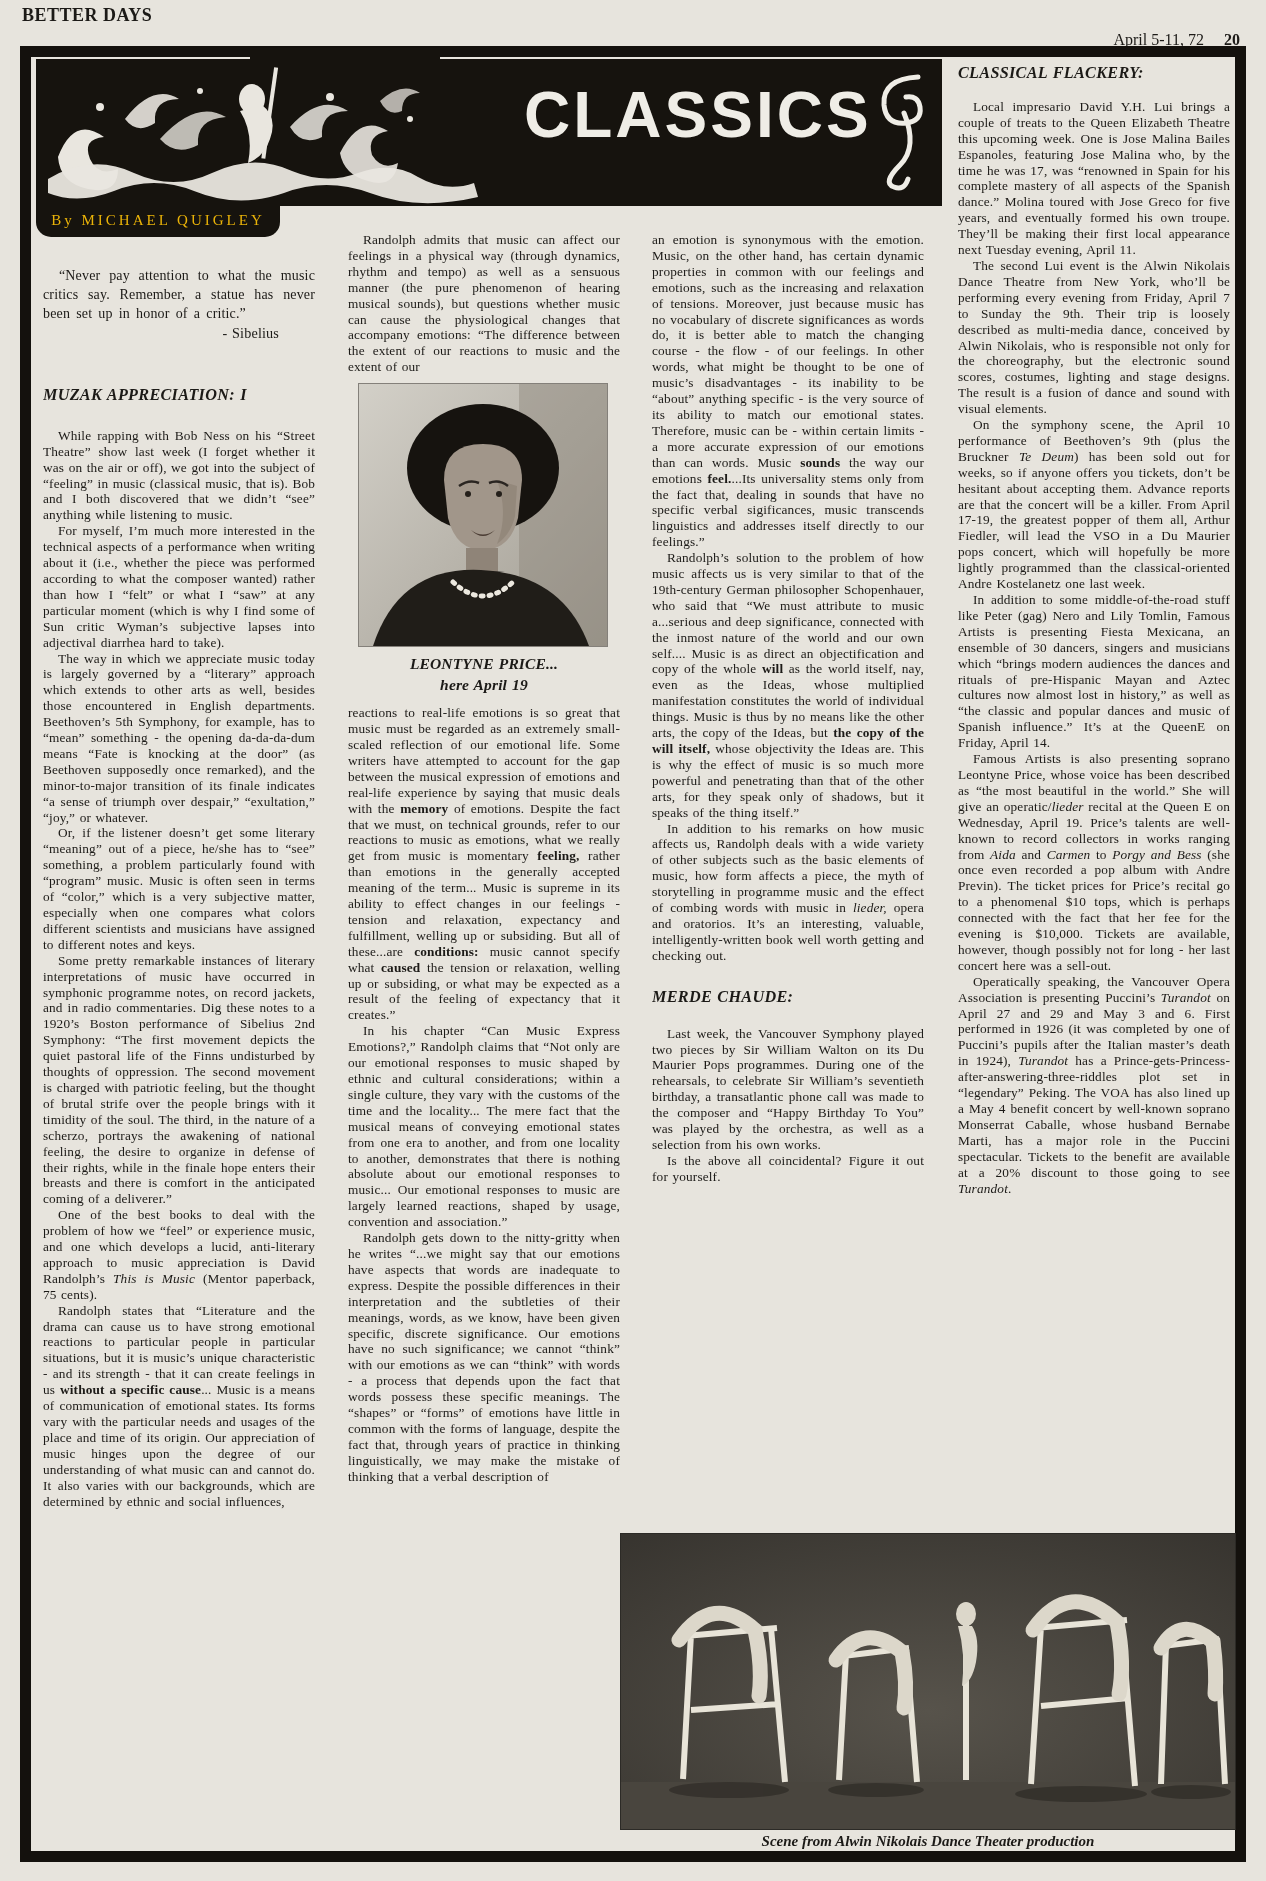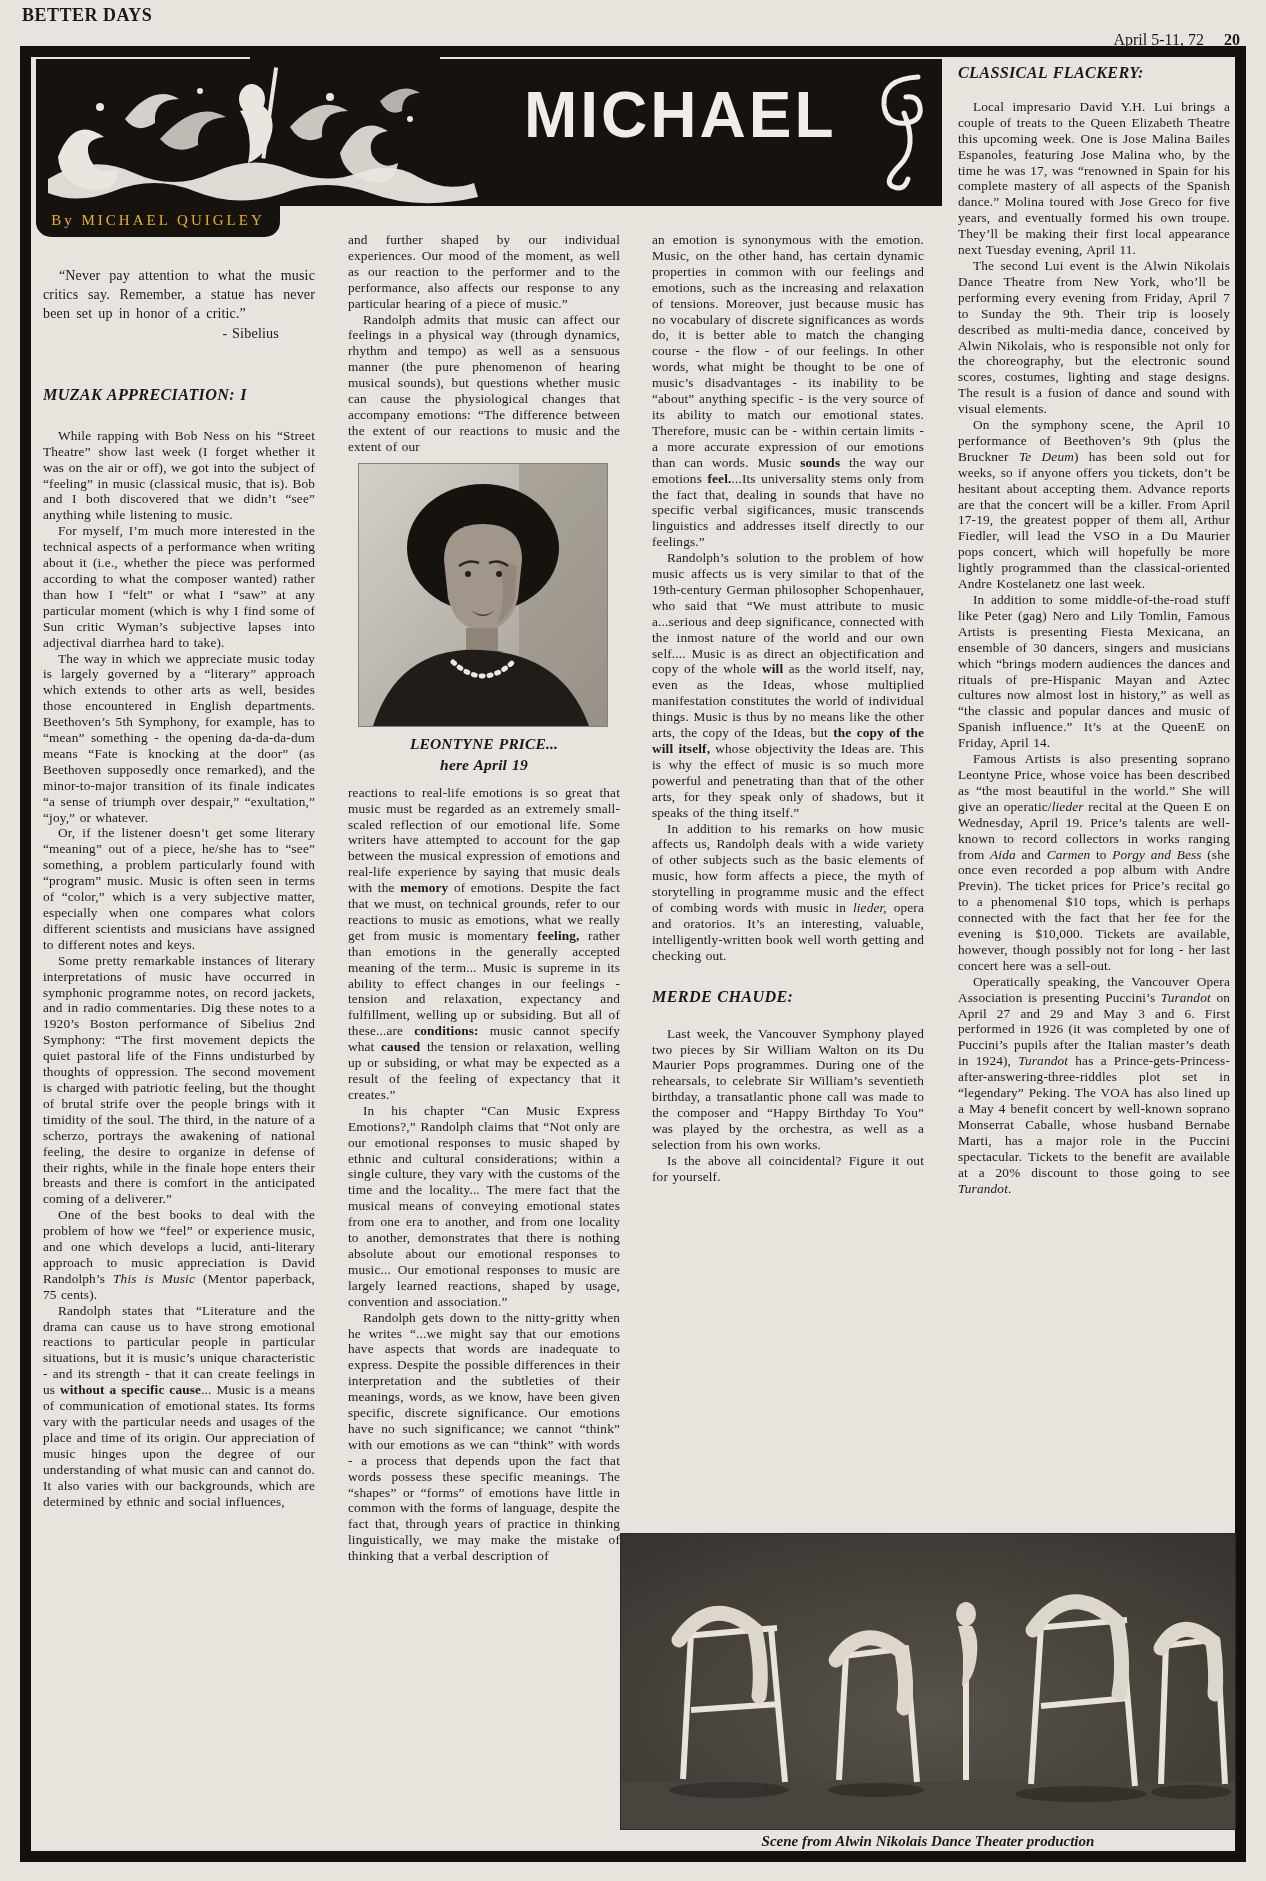--- a/index.html
+++ b/index.html
@@ -70,21 +70,21 @@
         <path d="M250 66 q30 -34 58 -16 q-28 0 -26 26 q-20 10 -32 -10z" opacity=".85"></path>
         <path d="M300 92 q20 -40 48 -22 q-22 4 -16 24 q10 16 26 8 q-4 26 -30 18 q-24 -6 -28 -28z" opacity=".9"></path>
         <path d="M8 118 q44 -26 86 -6 q40 18 78 0 q42 -20 80 -2 q34 14 66 2 q34 -12 60 4 q28 16 56 6 l4 14 q-60 14 -108 -4 q-44 -16 -86 0 q-46 16 -90 -2 q-40 -16 -80 0 q-36 14 -66 2z" opacity=".95"></path>
         <circle cx="60" cy="46" r="4"></circle>
           <circle cx="160" cy="30" r="3"></circle>
           <circle cx="290" cy="36" r="4"></circle>
           <circle cx="370" cy="58" r="3"></circle>
         <path d="M340 40 q22 -20 40 -8 q-18 0 -18 18 q-14 6 -22 -10z" opacity=".75"></path>
       </g>
     </svg>
-    <div class="classics">MICHAEL</div>
+    <div class="classics">CLASSICS</div>
     <svg class="flourish" width="72" height="128" viewBox="0 0 72 128">
       <g stroke="#efede6" stroke-width="5" fill="none" stroke-linecap="round">
         <path d="M56 10 q-36 2 -34 28 q2 20 22 18 q16 -2 14 -16 q-2 -12 -14 -10"></path>
         <path d="M42 46 q14 34 -4 52 q-18 18 -6 22 q10 4 14 -8"></path>
       </g>
     </svg>
   </div>
   <div class="byline">By MICHAEL QUIGLEY</div>
 
   <div class="col col1">
@@ -96,21 +96,20 @@
         <p class="para">For myself, I’m much more interested in the technical aspects of a performance when writing about it (i.e., whether the piece was performed according to what the composer wanted) rather than how I “felt” or what I “saw” at any particular moment (which is why I find some of Sun critic Wyman’s subjective lapses into adjectival diarrhea hard to take).</p>
         <p class="para">The way in which we appreciate music today is largely governed by a “literary” approach which extends to other arts as well, besides those encountered in English departments. Beethoven’s 5th Symphony, for example, has to “mean” something - the opening da-da-da-dum means “Fate is knocking at the door” (as Beethoven supposedly once remarked), and the minor-to-major transition of its finale indicates “a sense of triumph over despair,” “exultation,” “joy,” or whatever.</p>
         <p class="para">Or, if the listener doesn’t get some literary “meaning” out of a piece, he/she has to “see” something, a problem particularly found with “program” music. Music is often seen in terms of “color,” which is a very subjective matter, especially when one compares what colors different scientists and musicians have assigned to different notes and keys.</p>
         <p class="para">Some pretty remarkable instances of literary interpretations of music have occurred in symphonic programme notes, on record jackets, and in radio commentaries. Dig these notes to a 1920’s Boston performance of Sibelius 2nd Symphony: “The first movement depicts the quiet pastoral life of the Finns undisturbed by thoughts of oppression. The second movement is charged with patriotic feeling, but the thought of brutal strife over the people brings with it timidity of the soul. The third, in the nature of a scherzo, portrays the awakening of national feeling, the desire to organize in defense of their rights, while in the finale hope enters their breasts and there is comfort in the anticipated coming of a deliverer.”</p>
         <p class="para">One of the best books to deal with the problem of how we “feel” or experience music, and one which develops a lucid, anti-literary approach to music appreciation is David Randolph’s <i>This is Music</i> (Mentor paperback, 75 cents).</p>
         <p class="para">Randolph states that “Literature and the drama can cause us to have strong emotional reactions to particular people in particular situations, but it is music’s unique characteristic - and its strength - that it can create feelings in us <b>without a specific cause</b>... Music is a means of communication of emotional states. Its forms vary with the particular needs and usages of the place and time of its origin. Our appreciation of music hinges upon the degree of our understanding of what music can and cannot do. It also varies with our backgrounds, which are determined by ethnic and social influences,</p>
       </div>
   </div>
 
   <div class="col col2">
-    <p class="para cont">and further shaped by our individual experiences. Our mood of the moment, as well as our reaction to the performer and to the performance, also affects our response to any particular hearing of a piece of music.”</p>
     <p class="para">Randolph admits that music can affect our feelings in a physical way (through dynamics, rhythm and tempo) as well as a sensuous manner (the pure phenomenon of hearing musical sounds), but questions whether music can cause the physiological changes that accompany emotions: “The difference between the extent of our reactions to music and the extent of our</p>
     <div class="photo price-photo">
       <svg width="248" height="262" viewBox="0 0 248 262">
         <defs>
           <linearGradient id="pg" x1="0" y1="0" x2="1" y2="1">
             <stop offset="0" stop-color="#d3d0c8"></stop>
               <stop offset="1" stop-color="#a19c92"></stop>
           </linearGradient>
         </defs>
         <rect width="248" height="262" fill="url(#pg)"></rect>

